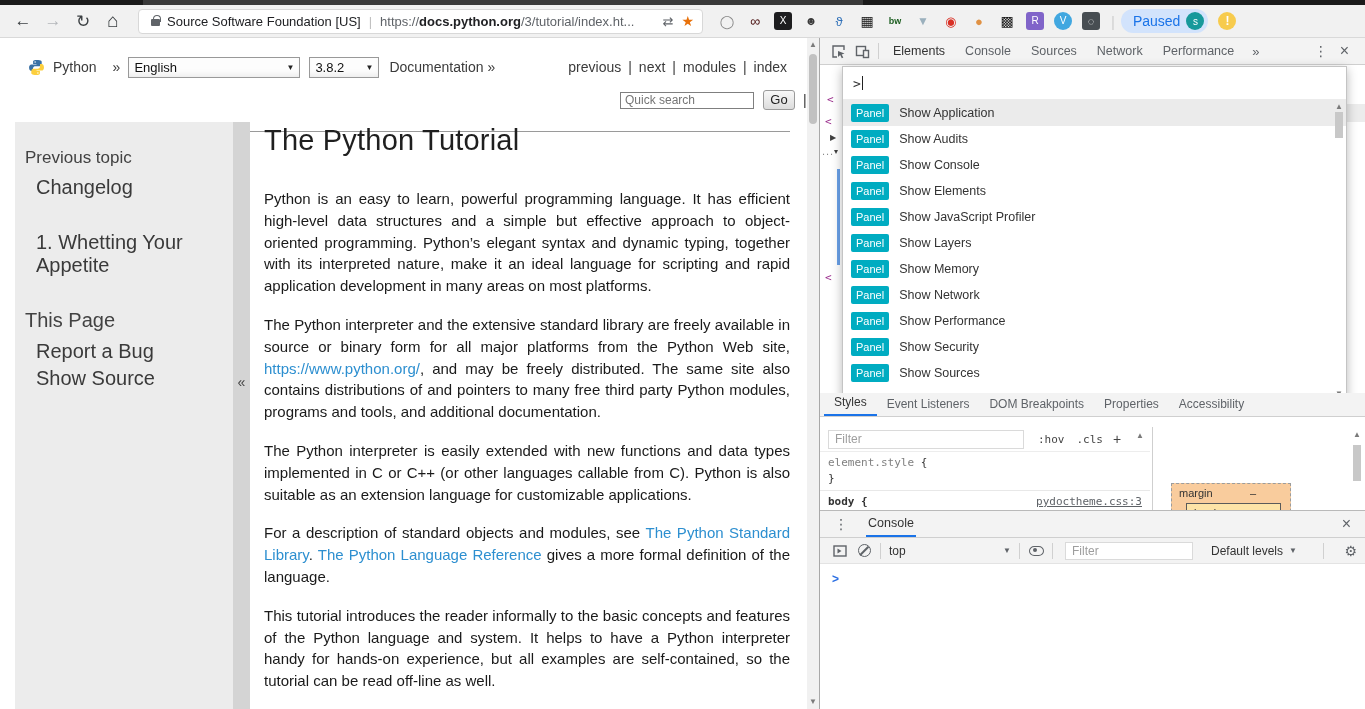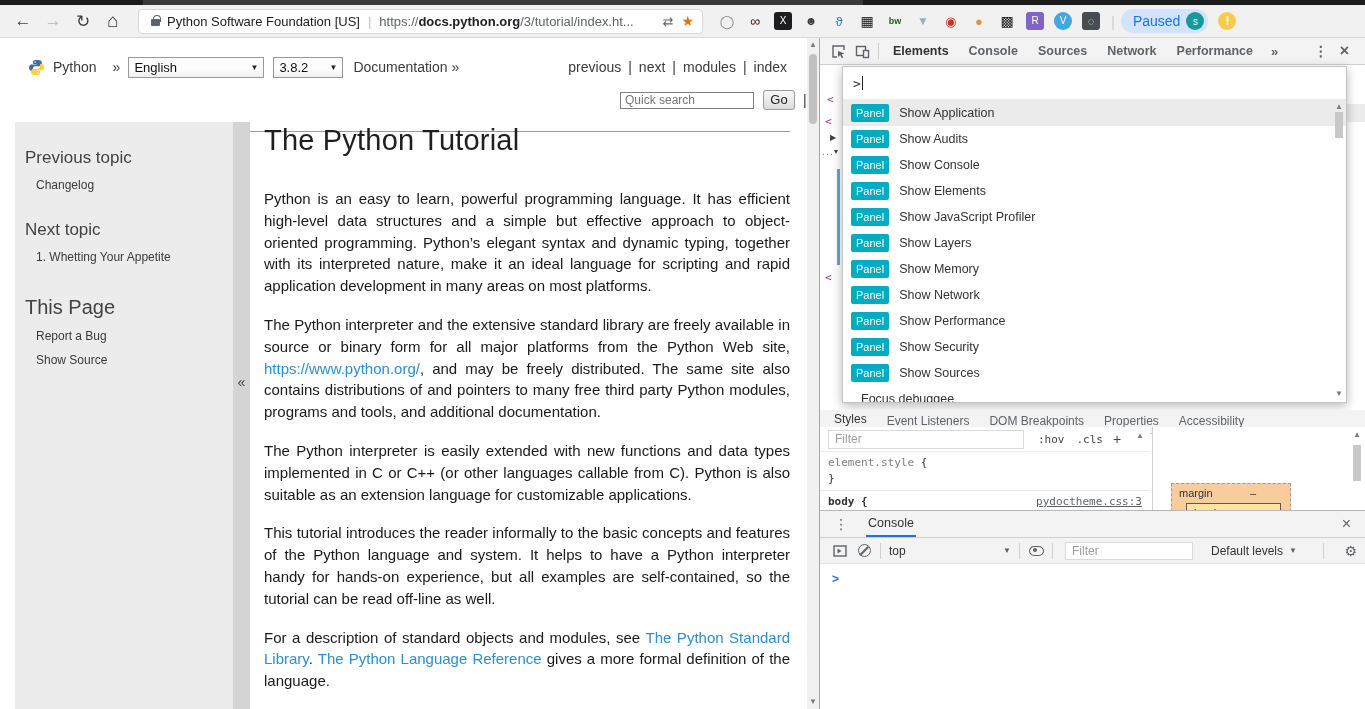--- a/index.html
+++ b/index.html
@@ -57,38 +57,38 @@
   .go-btn { margin-left:9px; width:32px; height:20px; font-size:13px; color:#222; text-align:center; line-height:18px;
             background:linear-gradient(#f8f8f8,#dcdcdc); border:1px solid #9a9a9a; border-radius:3px; cursor:pointer; }
   .caret-bar { margin-left:8px; color:#333; font-size:14px; }
 
   .sidebar { position:absolute; left:15px; top:84px; width:218px; bottom:0; background:#ececec; padding:26px 0 0 10px; }
   .sidebar-strip { position:absolute; left:233px; top:84px; width:17px; bottom:0; background:#d4d4d4; }
   .collapse-handle { position:absolute; left:0; top:252px; width:17px; text-align:center; font-size:14px;
                      color:#444; cursor:pointer; }
   .sb-h { font-size:17px; color:#424242; margin-bottom:8px; }
   .sb-h.big { font-size:20px; }
-  .sb-link { font-size:12px; color:#3a3a3a; margin:10px 0 4px 11px; cursor:pointer; }
+  .sb-link { font-size:20px; color:#3a3a3a; margin:4px 0 4px 11px; cursor:pointer; }
   .sb-gap { height:24px; }
 
   .article { position:absolute; left:264px; top:0; width:526px; padding-top:86px; color:#1a1a1a; }
   .article h1 { font-size:29px; font-weight:400; color:#1f1f1f; margin-bottom:31px; letter-spacing:0.2px; }
   .article p { font-size:15px; line-height:21.8px; text-align:justify; margin-bottom:17px; }
   .article .lnk { color:#2d8fd0; cursor:pointer; }
 
   .pg-scrollbar { position:absolute; left:807px; top:38px; width:12px; height:671px; background:#f1f1f1; }
   .sb-arrow { position:absolute; left:0; width:12px; height:12px; color:#7a7a7a; font-size:8px; text-align:center;
               line-height:12px; cursor:pointer; }
   .pg-thumb { position:absolute; left:2px; top:16px; width:8px; height:70px; background:#c1c1c1; border-radius:4px; cursor:grab; }
 
   
   .devtools { position:absolute; left:819px; top:38px; width:546px; height:671px; background:#fff;
               border-left:1px solid #a8a8a8; font-size:12px; color:#333; }
   .dt-tabbar { position:absolute; left:0; top:0; right:0; height:27px; background:#f3f3f3;
-               border-bottom:1px solid #cfcfcf; display:flex; align-items:center; padding:0 6px;font-weight:bold; }
+               border-bottom:1px solid #cfcfcf; display:flex; align-items:center; padding:0 6px; }
   .dt-iconbtn { width:24px; height:20px; display:flex; align-items:center; justify-content:center; cursor:pointer; }
   .dt-vsep { width:1px; height:16px; background:#d0d0d0; margin:0 4px; }
   .dt-tab { padding:0 10px; font-size:12.5px; color:#5f6368; line-height:26px; cursor:pointer; }
   .dt-tab.active { color:#333; }
   .dt-more { color:#5f6368; font-size:13px; padding:0 8px; cursor:pointer; }
   .dt-menu { margin-left:auto; color:#5f6368; font-size:14px; padding:0 8px; cursor:pointer; }
   .dt-close { color:#5f6368; font-size:16px; padding:0 10px 0 4px; cursor:pointer; }
 
   
   .el-sliver { position:absolute; left:0; top:27px; width:545px; height:338px; background:#fff; overflow:hidden; }
@@ -107,21 +107,21 @@
   .pal-list { position:absolute; left:0; top:33px; right:0; bottom:0; }
   .pal-row { height:26px; display:flex; align-items:center; padding:12px 8px; cursor:pointer; }
   .pal-row.selected { background:#ebebeb; }
   .pal-badge { display:inline-block; min-width:34px; text-align:center; background:#00acc1; color:#fff;
                font-size:11px; padding:3px 5px; border-radius:2px; }
   .pal-label { margin-left:10px; font-size:12.5px; color:#333; }
   .pal-scroll { position:absolute; right:1px; top:34px; width:12px; bottom:2px; }
   .pal-thumb { position:absolute; left:2px; top:11px; width:8px; height:26px; background:#c8c8c8; cursor:grab; }
 
   
-  .st-tabbar { position:absolute; left:0; top:372px; right:0; height:24px; background:#f3f3f3;
+  .st-tabbar { position:absolute; left:0; top:355px; right:0; height:24px; background:#f3f3f3;
                border-bottom:1px solid #cfcfcf; display:flex; align-items:flex-end; padding:0 4px; }
   .st-tab { padding:0 10px; line-height:23px; font-size:12px; color:#5f6368; cursor:pointer; }
   .st-tab.active { color:#333; border-bottom:2px solid #1a73e8; }
   .st-filterrow { position:absolute; left:0; top:389px; width:330px; height:25px; background:#fff;
                   border-bottom:1px solid #ededed; display:flex; align-items:center; padding:0 8px; }
   .st-filter { width:196px; height:19px; border:1px solid #dadada; font-size:12px; padding:0 6px; color:#333; }
   .st-filter::placeholder { color:#9e9e9e; }
   .st-pseudo { margin-left:14px; font-family:"DejaVu Sans Mono", monospace; font-size:11px; color:#444;
                display:flex; gap:12px; align-items:center; cursor:pointer; }
   .st-plus { font-size:14px; color:#444; margin-left:10px; cursor:pointer; }
@@ -179,21 +179,21 @@
   </div>
 
   <div class="toolbar">
     <span class="navbtn" style="margin-left:8px">←</span>
     <span class="navbtn disabled">→</span>
     <span class="navbtn">↻</span>
     <span class="navbtn" style="font-size:19px">⌂</span>
 
     <div class="omnibox">
       <span class="lock"></span>
-      <span class="site-name">Python Software Foundation [US]</span>
+      <span class="site-name">Source Software Foundation [US]</span>
       <span class="url-sep">|</span>
       <span class="url"><span>https://</span><b>docs.python.org</b><span>/3/tutorial/index.ht...</span></span>
       <span class="omni-right">
         <span class="translate">⇄</span>
         <span class="bm-star">★</span>
       </span>
     </div>
 
     <div class="ext-area">
         <span class="ext-icon" style="color: rgb(138, 138, 138); background: transparent; font-size: 13px;">◯</span>
@@ -223,21 +223,21 @@
 
   <div class="page">
 
     <div class="pg-header">
       <svg width="17" height="17" viewBox="0 0 16 16">
         <path fill="#3a71a5" d="M7.9 1C4.6 1 4.8 2.4 4.8 2.4v2.2h3.2v.5H3.6S1 4.8 1 8.1s2.3 3.2 2.3 3.2h1.4V9.1s-.1-2.3 2.2-2.3h3.8s2.2 0 2.2-2.1V2.6S13.2 1 7.9 1zM6.7 2.1a.7.7 0 1 1 0 1.4.7.7 0 0 1 0-1.4z"></path>
         <path fill="#fccf3e" d="M8.1 15c3.3 0 3.1-1.4 3.1-1.4v-2.2H8v-.5h4.4S15 11.2 15 7.9s-2.3-3.2-2.3-3.2h-1.4v2.2s.1 2.3-2.2 2.3H5.3s-2.2 0-2.2 2.1v2.1S2.8 15 8.1 15zm1.2-1.1a.7.7 0 1 1 0-1.4.7.7 0 0 1 0 1.4z"></path>
       </svg>
       <span class="gap">Python</span>
       <span class="gap">»</span>
-      <div class="fake-select" style="width:136px">
+      <div class="fake-select" style="width:172px">
         <span>English</span>
         <span class="sel-arrow">▼</span>
       </div>
       <div class="fake-select" style="width:70px; margin-left:9px">
         <span>3.8.2</span>
         <span class="sel-arrow">▼</span>
       </div>
       <span class="gap" style="margin-left:10px">Documentation »</span>
       <div class="hnav">
         <span>previous</span>
@@ -255,38 +255,37 @@
     <div class="search-row">
       <input class="search-input" placeholder="Quick search" style="">
       <span class="go-btn">Go</span>
       <span class="caret-bar">|</span>
     </div>
 
     <div class="sidebar">
       <div class="sb-h">Previous topic</div>
       <div class="sb-link">Changelog</div>
       <div class="sb-gap"></div>
-      <div class="sb-h">Next topic</div>
       <div class="sb-link">1. Whetting Your Appetite</div>
       <div class="sb-gap" style="height:28px"></div>
       <div class="sb-h big">This Page</div>
       <div class="sb-link">Report a Bug</div>
       <div class="sb-link">Show Source</div>
     </div>
     <div class="sidebar-strip">
       <div class="collapse-handle">«</div>
     </div>
 
     <div class="article">
       <h1>The Python Tutorial</h1>
       <p>Python is an easy to learn, powerful programming language. It has efficient high-level data structures and a simple but effective approach to object-oriented programming. Python’s elegant syntax and dynamic typing, together with its interpreted nature, make it an ideal language for scripting and rapid application development in many areas on most platforms.</p>
       <p><span>The Python interpreter and the extensive standard library are freely available in source or binary form for all major platforms from the Python Web site, </span><span class="lnk">https://www.python.org/</span><span>, and may be freely distributed. The same site also contains distributions of and pointers to many free third party Python modules, programs and tools, and additional documentation.</span></p>
       <p>The Python interpreter is easily extended with new functions and data types implemented in C or C++ (or other languages callable from C). Python is also suitable as an extension language for customizable applications.</p>
+      <p><span>For a description of standard objects and modules, see </span><span class="lnk">The Python Standard Library</span><span>. </span><span class="lnk">The Python Language Reference</span><span> gives a more formal definition of the language.</span></p>
       <p>This tutorial introduces the reader informally to the basic concepts and features of the Python language and system. It helps to have a Python interpreter handy for hands-on experience, but all examples are self-contained, so the tutorial can be read off-line as well.</p>
-      <p><span>For a description of standard objects and modules, see </span><span class="lnk">The Python Standard Library</span><span>. </span><span class="lnk">The Python Language Reference</span><span> gives a more formal definition of the language.</span></p>
     </div>
   </div>
 
   <div class="pg-scrollbar">
     <div class="sb-arrow" style="top:1px">▲</div>
     <div class="pg-thumb"></div>
     <div class="sb-arrow" style="bottom:1px">▼</div>
   </div>
 
   <div class="devtools">

